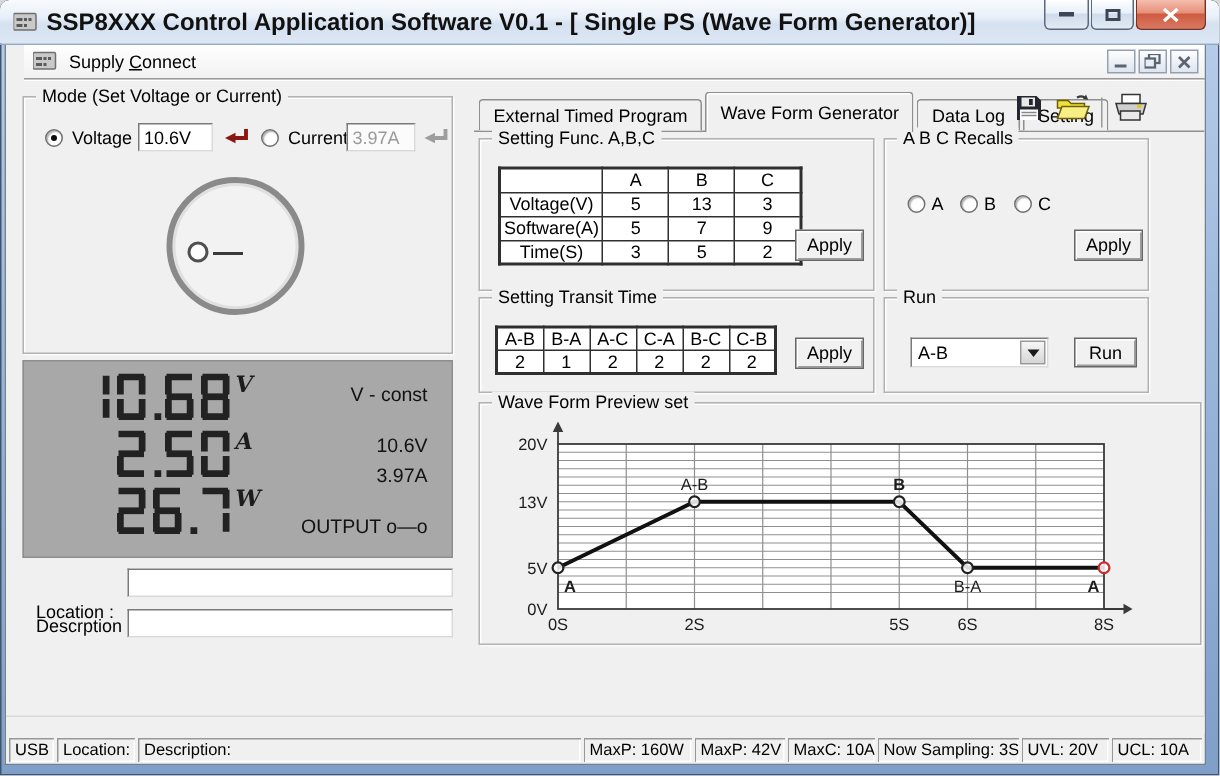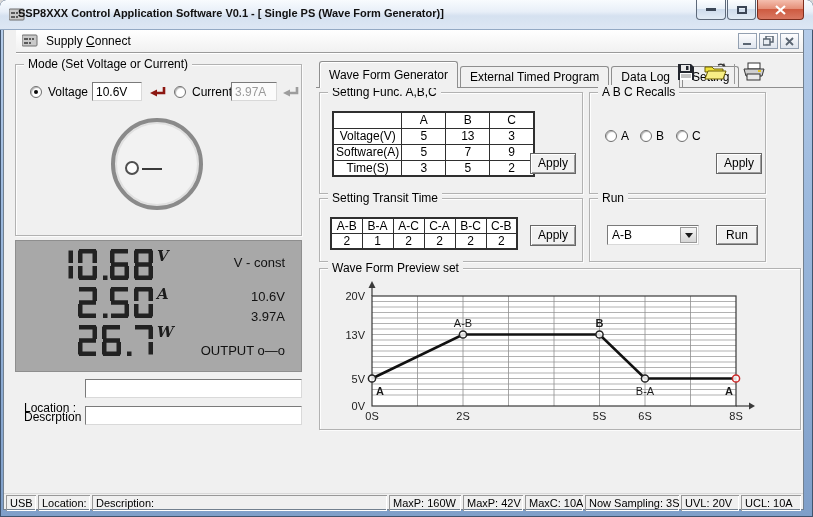--- a/index.html
+++ b/index.html
@@ -1,21 +1,21 @@
 <!DOCTYPE html>
 <html><head>
 <meta charset="utf-8">
 <style>
   html,body{margin:0;padding:0;background:#d8d8d8;font-family:"Liberation Sans",sans-serif;}
   *{box-sizing:border-box;}
   .window{position:relative;width:813px;height:517px;background:linear-gradient(to bottom,#b9cfeb,#9cb9dd 40%,#7f9fc9);border-radius:6px 6px 0 0;overflow:hidden;box-shadow:inset 0 0 0 1px #40546e;}
   
   .titlebar{position:absolute;top:0;left:0;right:0;height:30px;background:linear-gradient(#f8fbfe,#e8eff8 40%,#d5e1f0 55%,#dde7f4);border-bottom:1px solid #93a9c4;border-radius:6px 6px 0 0;}
   .titlebar .app-icon{position:absolute;left:9px;top:8px;}
-  .title-text{position:absolute;left:18px;top:7px;font-size:11px;font-weight:bold;color:#111;white-space:nowrap;}
+  .title-text{position:absolute;left:31px;top:7px;font-size:16px;font-weight:bold;color:#111;white-space:nowrap;}
   .caption-buttons{position:absolute;top:0;right:9px;display:flex;gap:1px;}
   .cap-btn{height:20px;border:1px solid #5d697a;border-top:none;background:linear-gradient(#fdfeff,#e9f0f8 45%,#cfdcec 50%,#e2ebf5);border-radius:0 0 4px 4px;display:flex;align-items:center;justify-content:center;}
   .cap-btn.min{width:30px;}
   .cap-btn.max{width:29px;}
   .cap-btn.close{width:47px;background:linear-gradient(#f4beae,#e59079 45%,#ce5b41 50%,#d97862);border-color:#7e2d1d;}
   .glyph-bar{width:10px;height:3px;background:#3c4656;}
   .glyph-box{width:10px;height:8px;border:2px solid #3c4656;background:transparent;}
   
   .window-body{position:absolute;top:30px;left:3px;right:9px;bottom:7px;background:#f0f0f0;border:1px solid #72808f;border-top:none;}
   .menubar{position:absolute;top:0;left:12px;right:0;height:23px;background:linear-gradient(#ffffff,#f1f1f1);border-bottom:1px solid #9a9a9a;box-shadow:0 1px 0 #ffffff;}
@@ -53,21 +53,21 @@
   
   table.gridtbl{position:absolute;border-collapse:collapse;background:#fff;font:12px "Liberation Sans",sans-serif;}
   table.gridtbl td,table.gridtbl th{border:1px solid #2f2f2f;text-align:center;font-weight:normal;padding:0 2px;color:#000;background:#fff;}
   table.gridtbl{border:2px solid #2f2f2f;}
   
   .combo{position:absolute;border:1px solid;border-color:#7a7a7a #d9d9d9 #d9d9d9 #7a7a7a;background:#fff;font-size:12px;color:#000;}
   .combo .combo-text{position:absolute;left:4px;top:2px;}
   .combo-btn{position:absolute;right:1px;top:1px;bottom:1px;width:17px;background:linear-gradient(#f6f6f6,#d6d6d6);border:1px solid #9a9a9a;display:flex;align-items:center;justify-content:center;}
   .combo-arrow{width:0;height:0;border-left:4px solid transparent;border-right:4px solid transparent;border-top:5px solid #1a1a1a;}
   
-  .statusbar{position:absolute;left:0;right:0;bottom:0;height:16px;background:#f0f0f0;border-top:1px solid #d9d9d9;display:flex;gap:2px;padding:1px 2px;align-items:flex-start;}
+  .statusbar{position:absolute;left:0;right:0;bottom:0;height:32px;background:#f0f0f0;border-top:1px solid #d9d9d9;display:flex;gap:2px;padding:1px 2px;align-items:flex-end;}
   .sb-cell{box-shadow:inset 1px 1px 0 #989898,inset -1px -1px 0 #ffffff;font-size:11px;color:#000;padding:2px 4px;white-space:nowrap;overflow:hidden;}
   .chart-holder{position:absolute;left:4px;top:12px;}
 </style>
 </head>
 <body>
 
 <div class="window">
 
   <div class="titlebar">
     <span class="app-icon">
@@ -232,22 +232,22 @@
         <div class="lcd-side" style="top:68px;">3.97A</div>
         <div class="lcd-side" style="top:102px;">OUTPUT o—o</div>
       </div>
 
       <span class="lbl" style="left:20px;top:347px;">Location :</span>
       <input class="tin" style="left: 81px; top: 325px; width: 217px; height: 19px;" value="">
       <span class="lbl" style="left:20px;top:356px;">Descrption :</span>
       <input class="tin" style="left: 81px; top: 352px; width: 217px; height: 19px;" value="">
 
       <div class="tabstrip">
+        <span class="tab">External Timed Program</span>
         <span class="tab active">Wave Form Generator</span>
-        <span class="tab">External Timed Program</span>
         <span class="tab">Data Log</span>
         <span class="tab">Setting</span>
       </div>
       <div class="toolbar-icons">
         <span><svg width="20" height="20">
               <path d="M2 2 h13 l3 3 v13 H2 Z" fill="#23262e"></path>
               <rect x="5" y="3" width="9" height="6" fill="#e9e9e9"></rect>
               <rect x="10" y="4" width="2.5" height="4" fill="#23262e"></rect>
               <rect x="4" y="11" width="12" height="7" fill="#ffffff"></rect>
               <line x1="5" y1="13" x2="15" y2="13" stroke="#888"></line>

